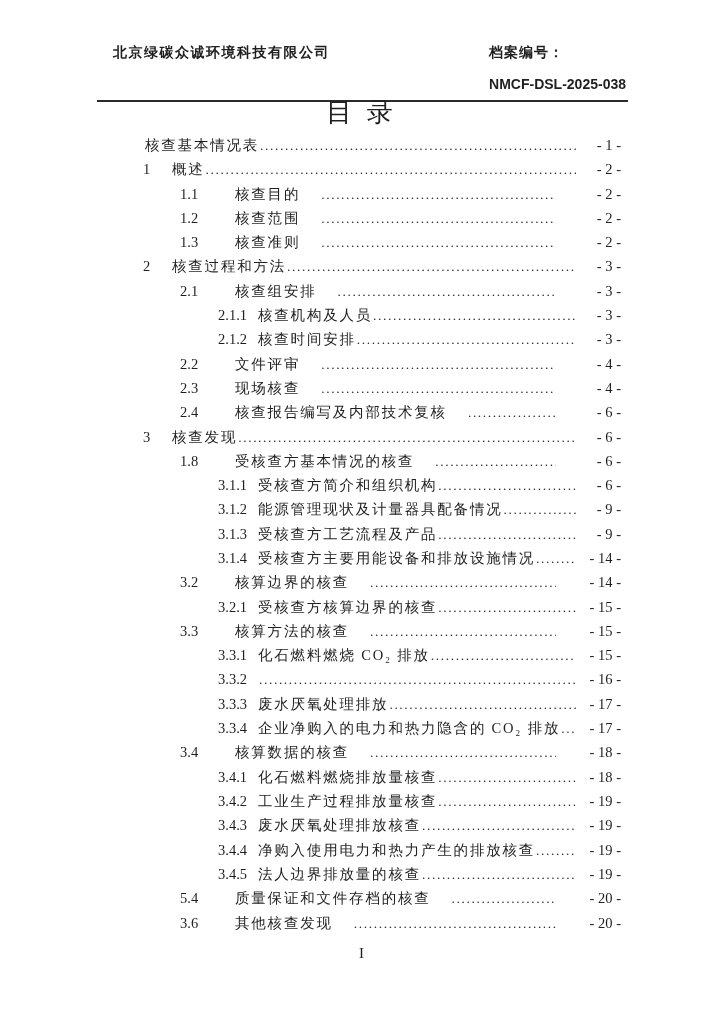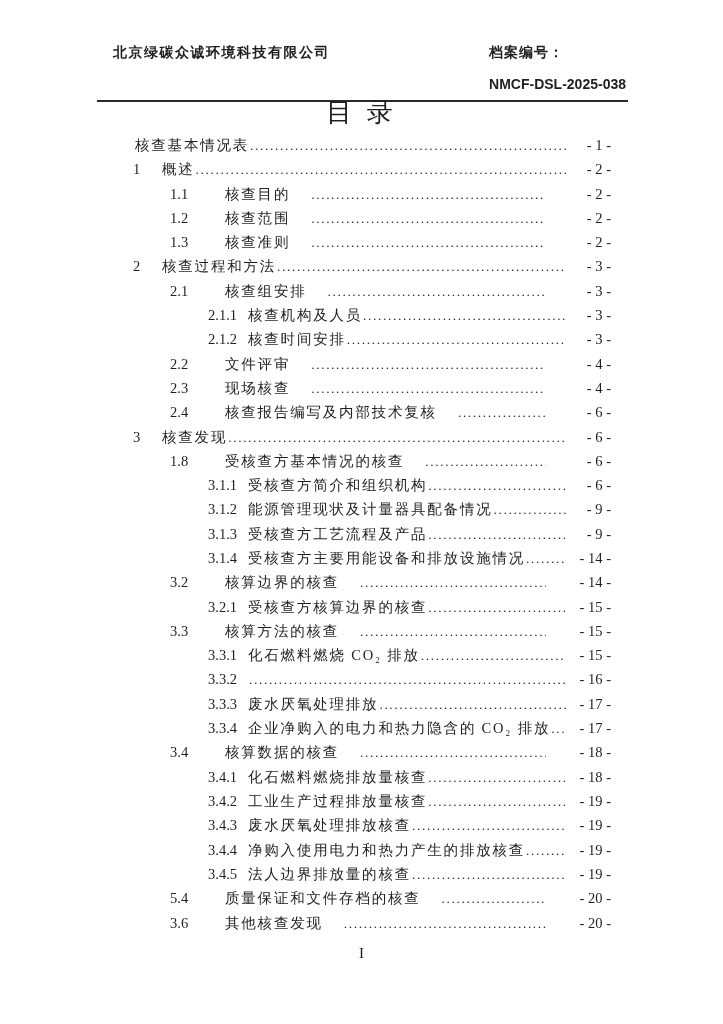--- a/index.html
+++ b/index.html
@@ -58,21 +58,21 @@
     text-align: center;
     font-size: 26px;
     font-weight: normal;
     letter-spacing: 4px;
     white-space: pre;
   }
 
   
   .toc {
     position: absolute;
-    left: 133px;
+    left: 143px;
     top: 136px;
     width: 478px;
   }
   .toc-row {
     display: flex;
     align-items: baseline;
     height: 24.3px;
     font-size: 14.5px;
     cursor: pointer;
   }

